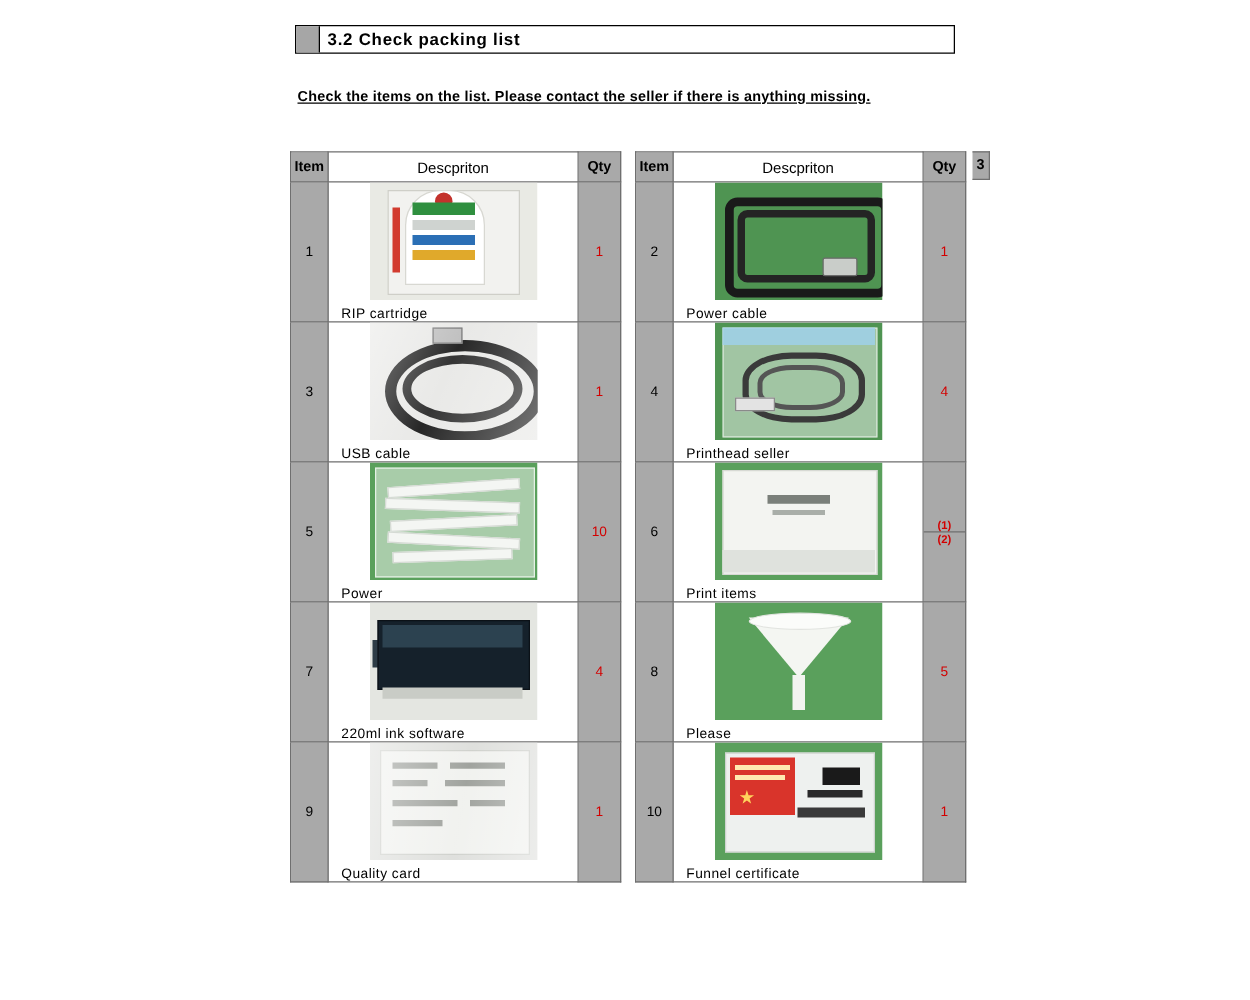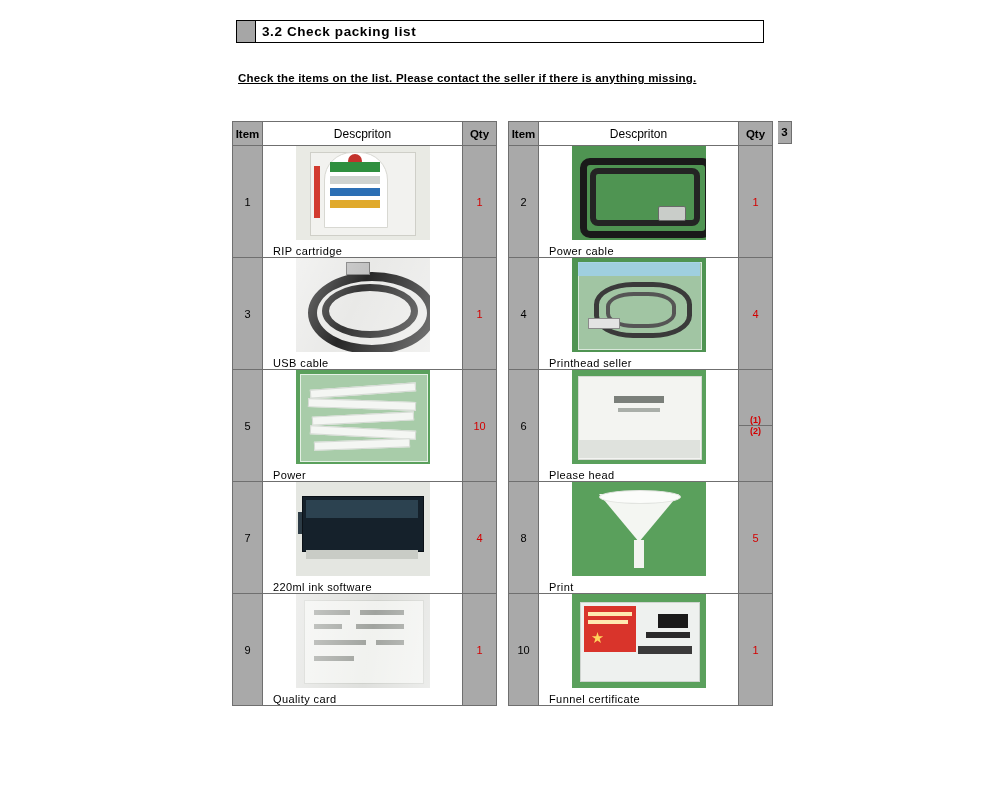--- a/index.html
+++ b/index.html
@@ -429,41 +429,41 @@
       <td class="cell-desc">
         <div class="desc-inner">
           <div class="thumb">
             <div class="ph ph-head">
               <div class="box"></div>
                 <div class="lbl"></div>
                 <div class="lbl2"></div>
                 <div class="shade"></div>
             </div>
           </div>
-          <div class="caption">Please head</div>
+          <div class="caption">Print items</div>
         </div>
       </td>
       <td class="qty-split">
         <div class="half top">(1)</div>
         <div class="half">(2)</div>
       </td>
     </tr>
 
     <tr>
       <td class="cell-item">8</td>
       <td class="cell-desc">
         <div class="desc-inner">
           <div class="thumb">
             <div class="ph ph-fun">
               <div class="cone"></div>
                 <div class="rim"></div>
                 <div class="stem"></div>
             </div>
           </div>
-          <div class="caption">Print</div>
+          <div class="caption">Please</div>
         </div>
       </td>
       <td class="cell-qty">5</td>
     </tr>
 
     <tr>
       <td class="cell-item">10</td>
       <td class="cell-desc">
         <div class="desc-inner">
           <div class="thumb">

